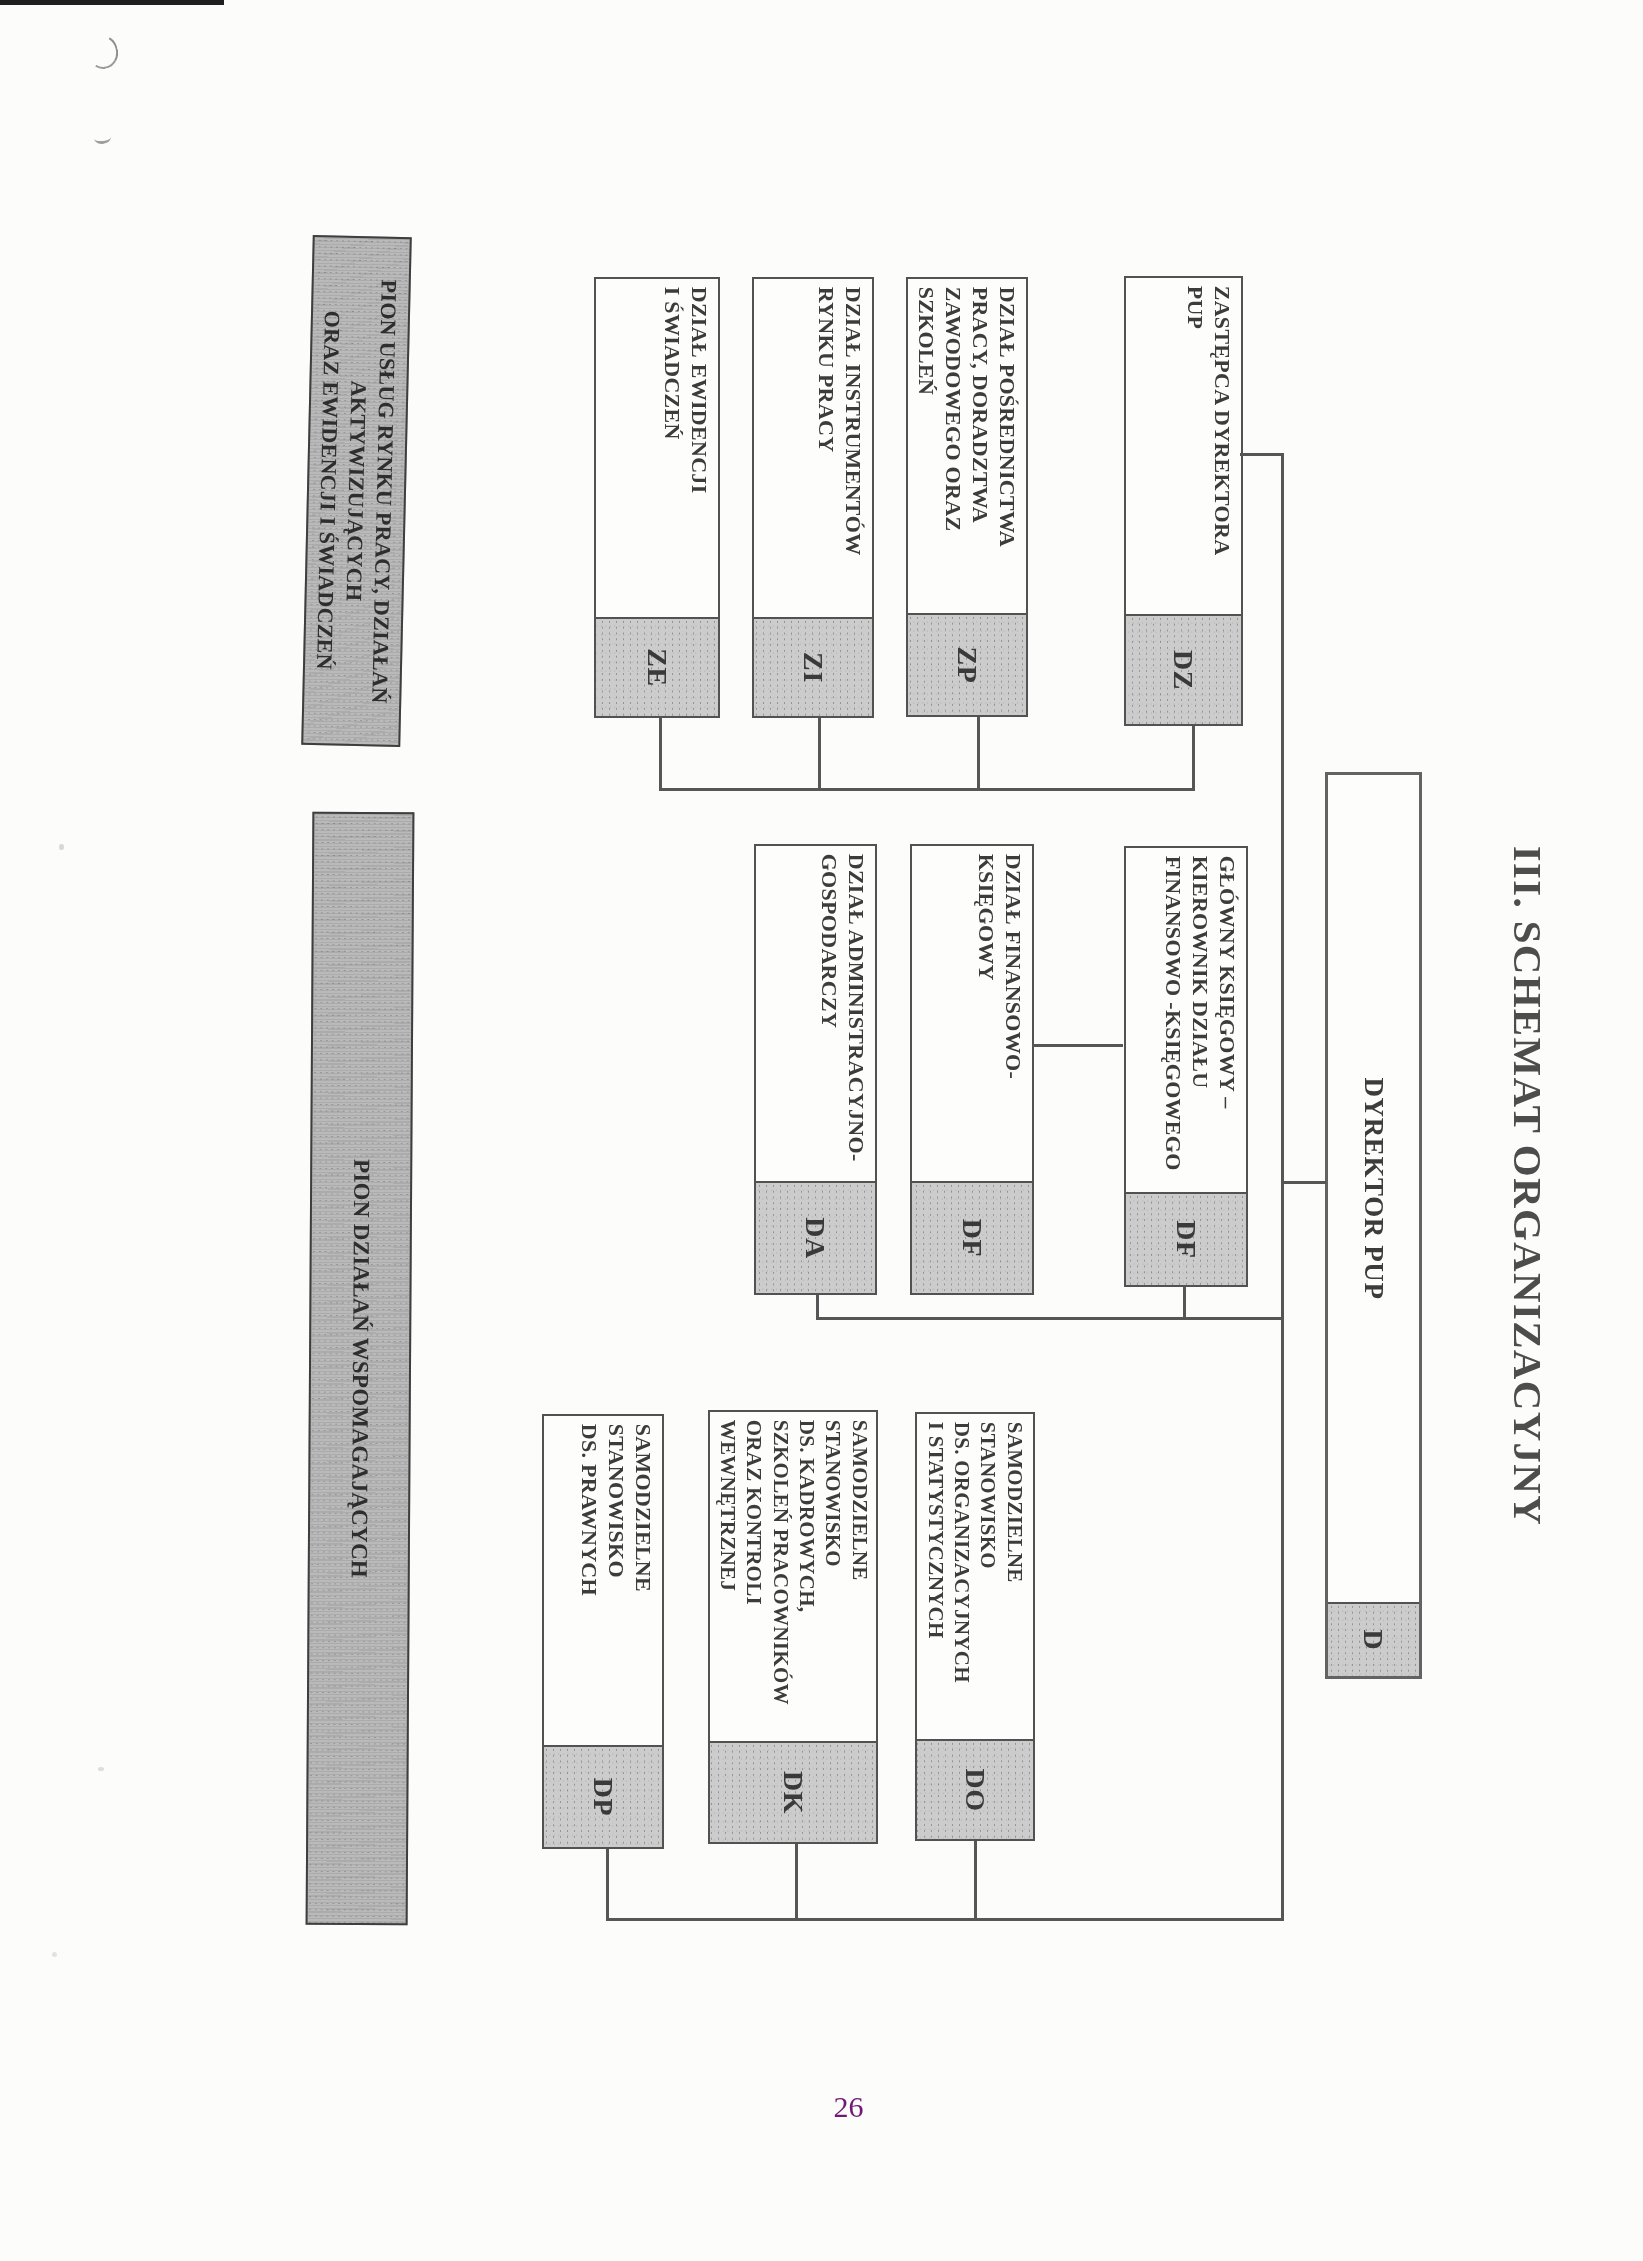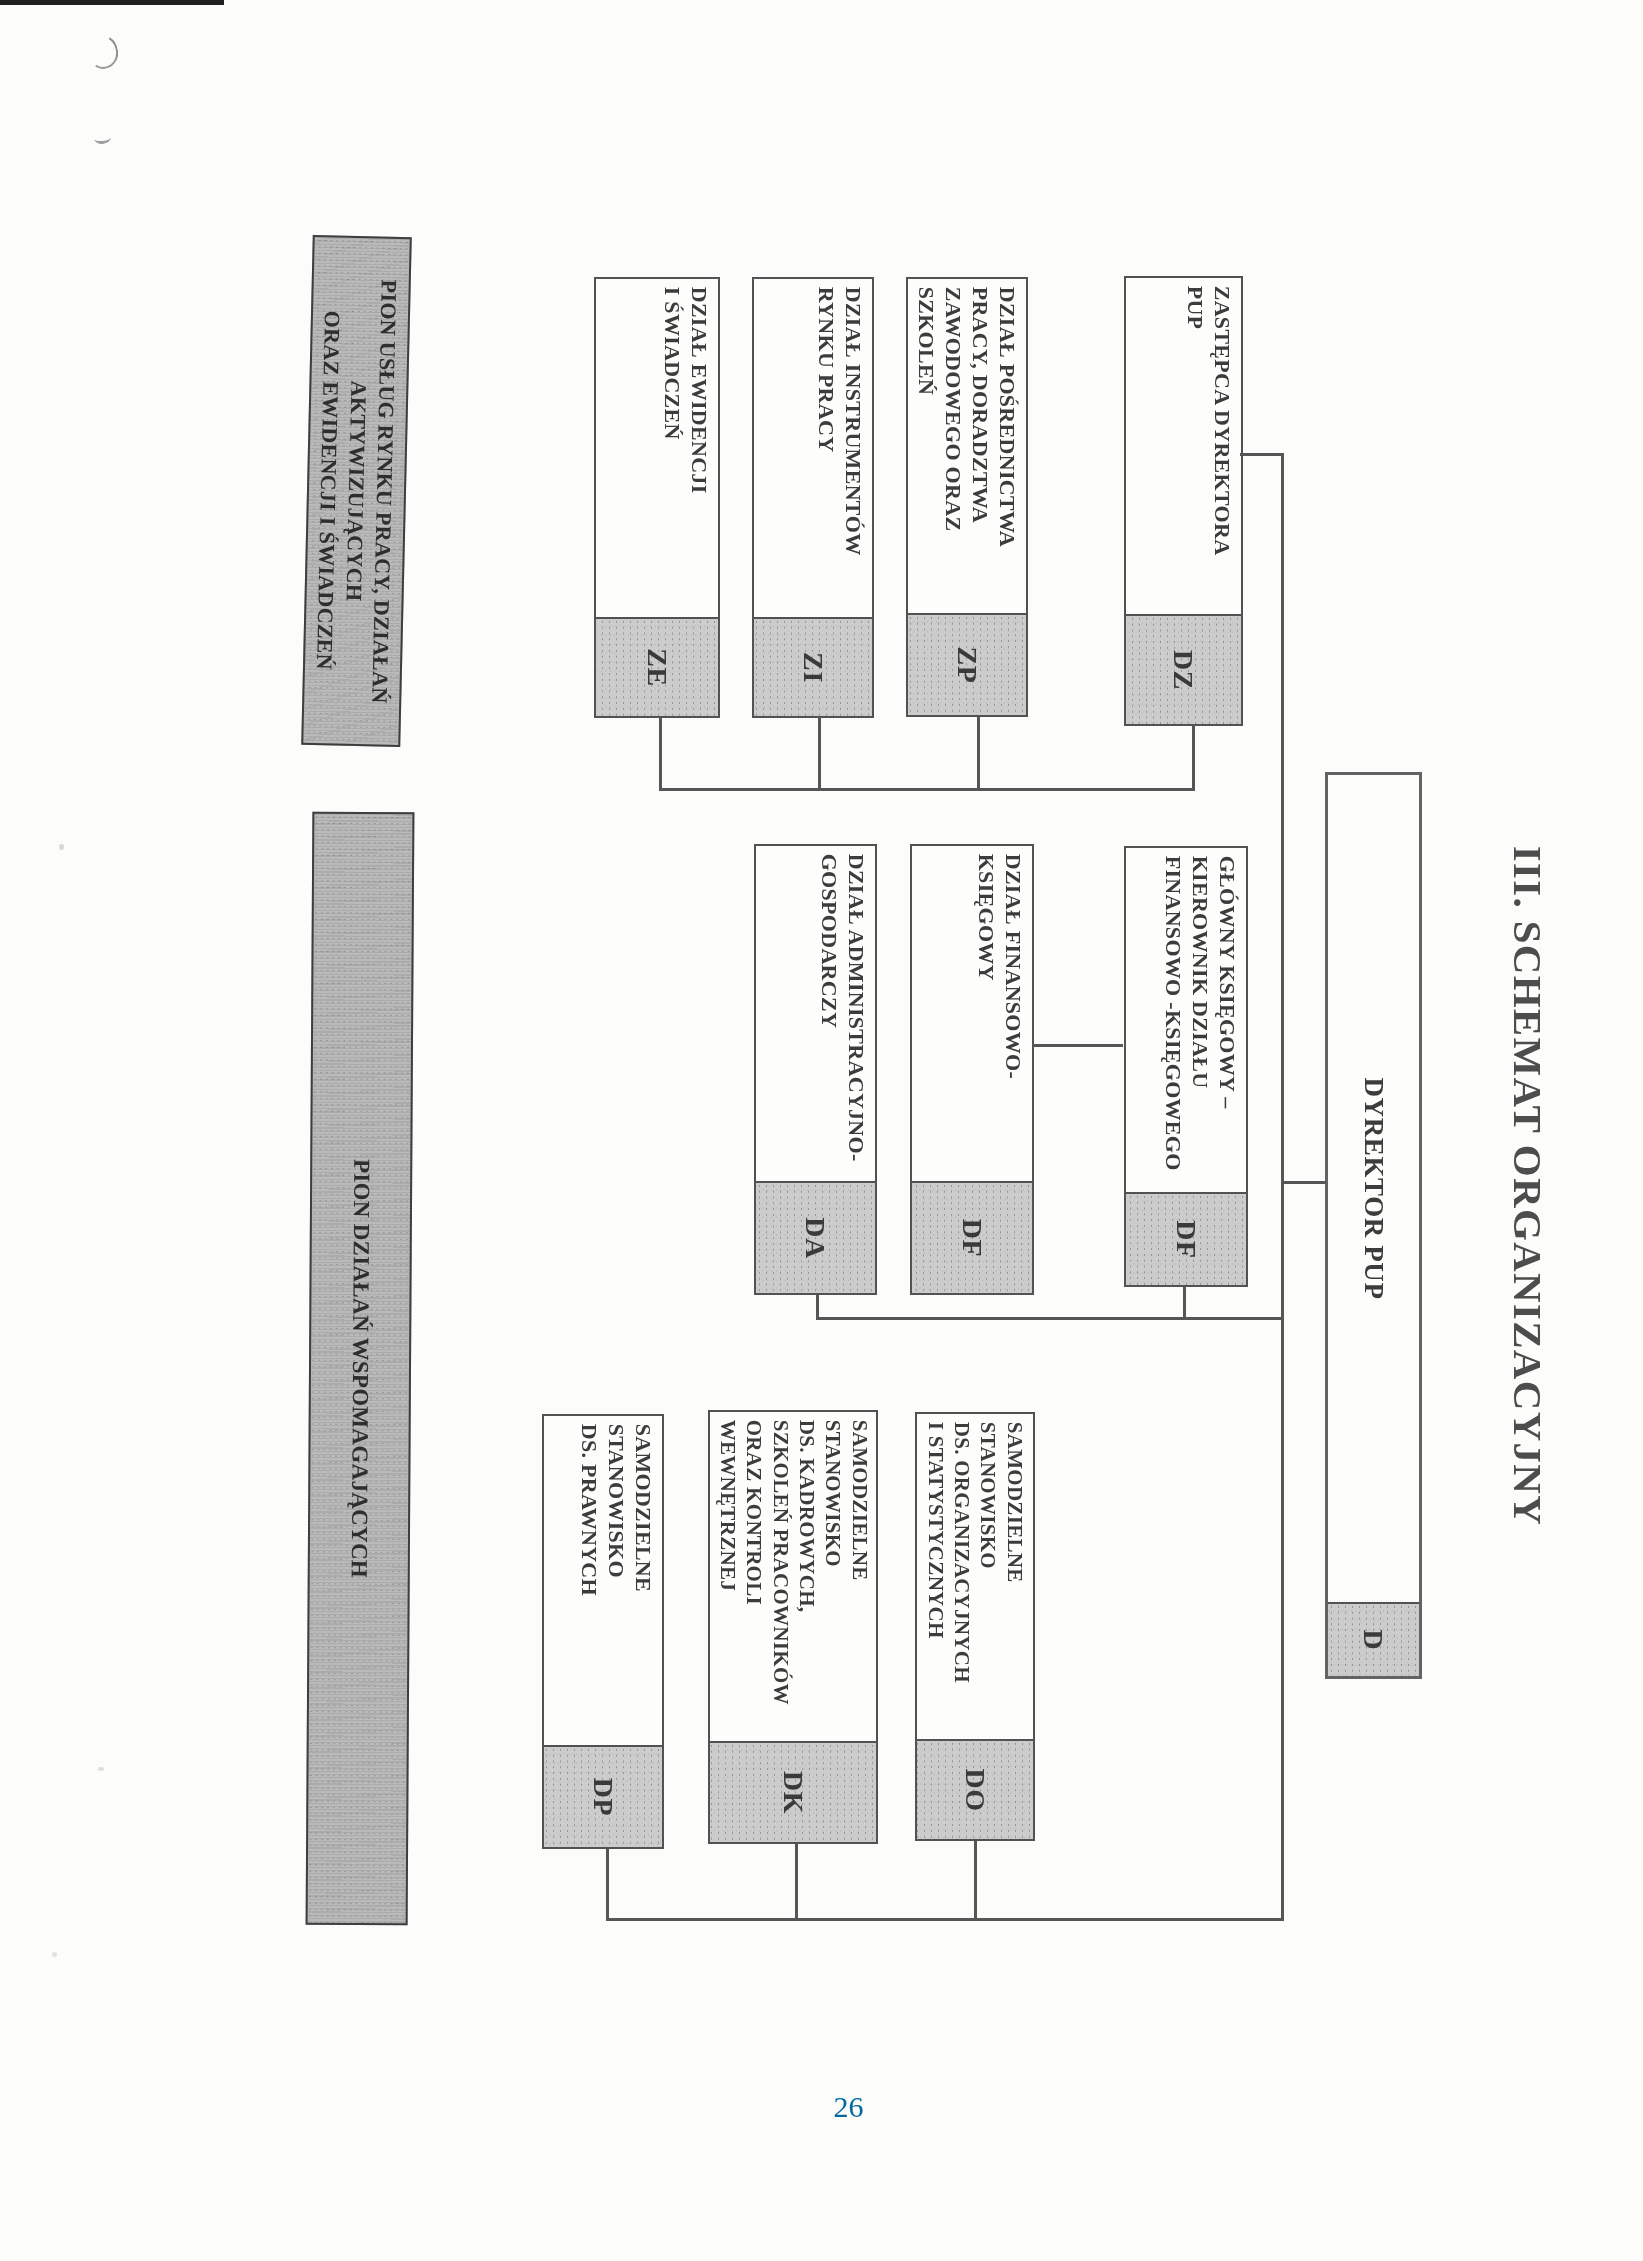--- a/index.html
+++ b/index.html
@@ -51,21 +51,21 @@
       radial-gradient(rgba(50,50,50,.30) 0.6px, transparent 0.8px);
     background-size:auto,6.4px 5.8px;
     display:flex;align-items:center;justify-content:center;
     text-align:center;color:#2e2e2e;font-weight:bold;
     font-size:22px;line-height:28px;white-space:pre-line;letter-spacing:0.3px;
   }
   .conn{background:#565656;}
   
   .page-number{
     position:absolute;left:813px;top:2090px;width:71px;text-align:center;
-    font-size:30px;color:#0369a1;
+    font-size:30px;color:#701a75;
   }
   .artifact{position:absolute;}
 </style>
 </head>
 <body>
 
 <div class="landscape">
 
   <div class="abs chart-title" style="left:825px;top:92px;width:722px;">III. SCHEMAT ORGANIZACYJNY</div>
 

